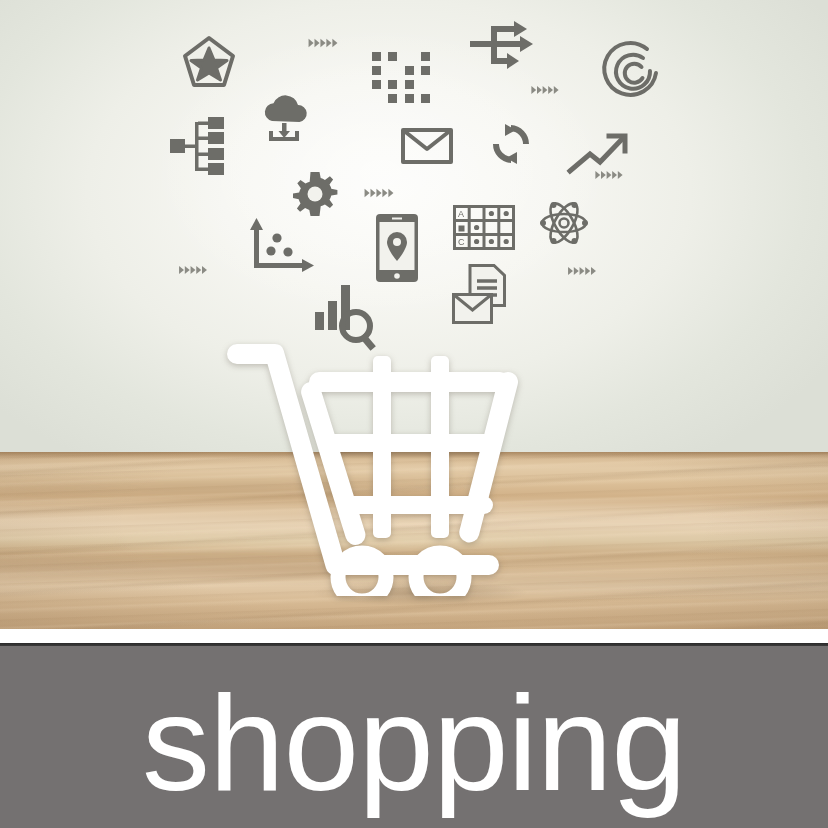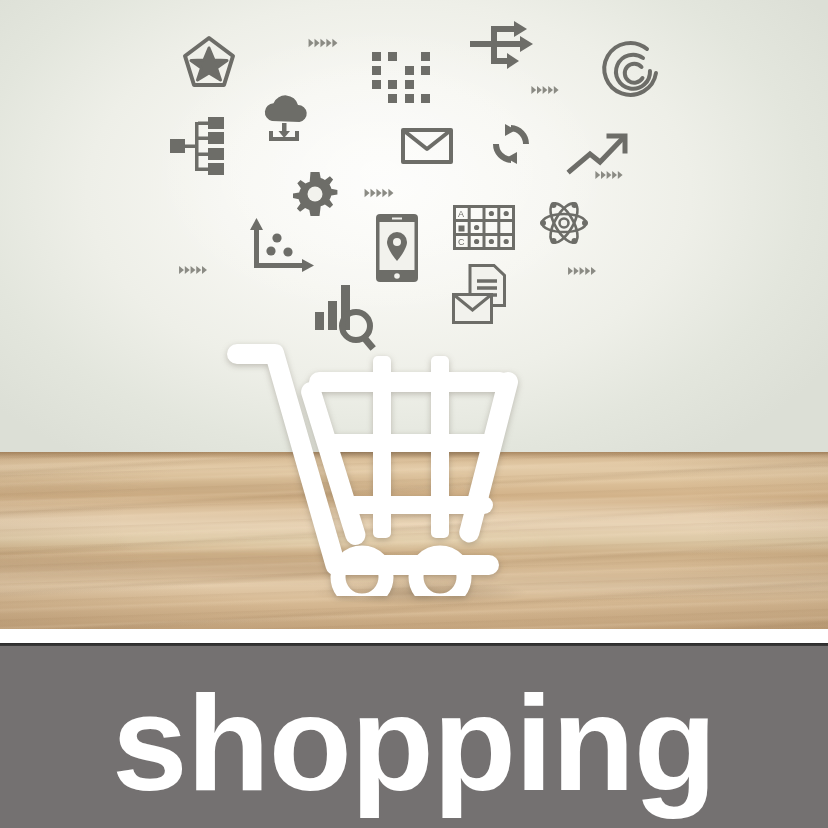--- a/index.html
+++ b/index.html
@@ -60,21 +60,21 @@
   .cart{position:absolute;left:225px;top:336px;width:310px;height:260px;}
   .cart svg{display:block;width:100%;height:100%;
      filter:drop-shadow(0 2px 3px rgba(80,70,55,.30));}
 
   
   .gap{position:absolute;left:0;top:629px;width:828px;height:14px;background:#ffffff;}
   .rule{position:absolute;left:0;top:643px;width:828px;height:3px;
         background:linear-gradient(#2a2a2a,#3b3b3b);}
   .caption{position:absolute;left:0;top:646px;width:828px;height:182px;background:#747171;
            display:flex;align-items:center;justify-content:center;}
-  .caption-text{color:#ffffff;font-family:"Liberation Sans",sans-serif;font-weight:700;
+  .caption-text{color:#ffffff;font-family:"Liberation Sans",sans-serif;font-weight:400;
            font-size:136px;line-height:1;letter-spacing:-1px;
            transform:translateY(6px);}
 </style>
 </head>
 <body>
 
 <div id="stage">
 
   <div class="photo">
 

